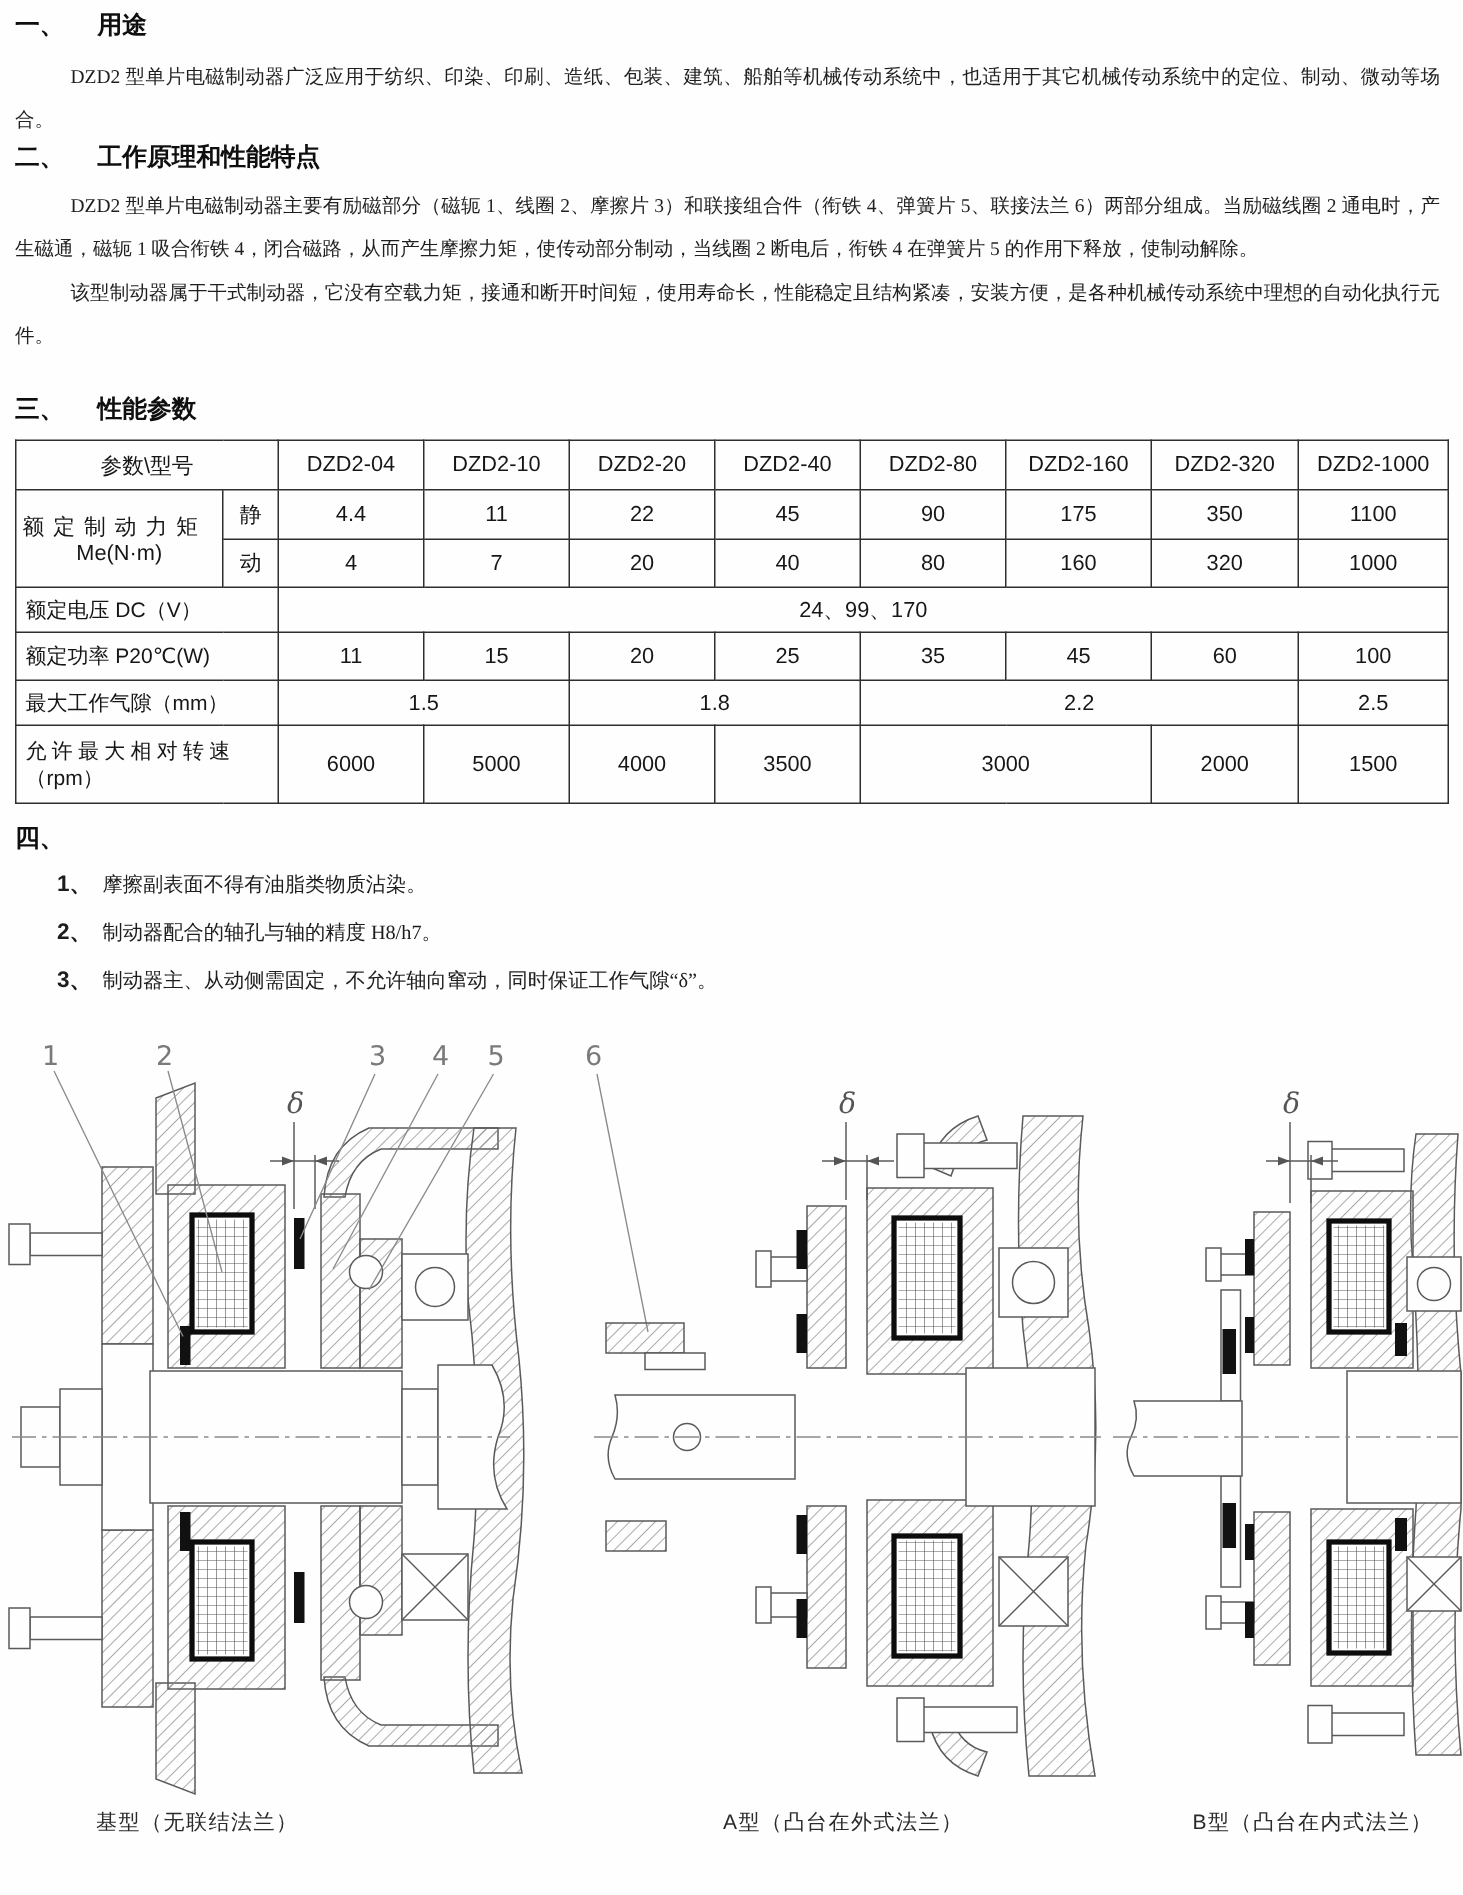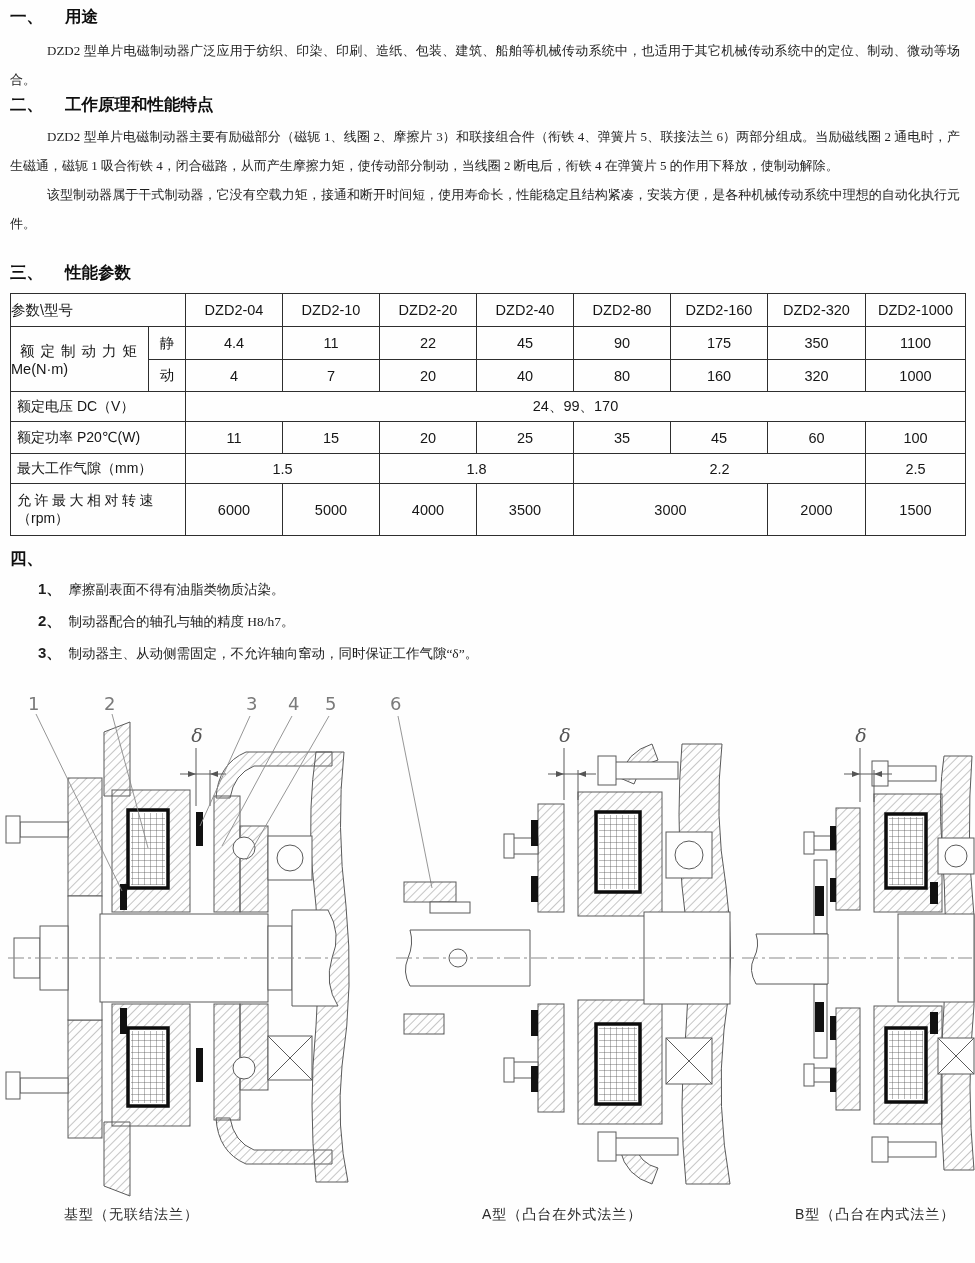--- a/index.html
+++ b/index.html
@@ -10,23 +10,23 @@
   .sec .n{display:inline-block;width:55px;}
   .para{position:absolute;left:10px;width:950px;font-size:13px;line-height:29px;
         text-align:justify;color:#1f1f1f;}
   .para p{margin:0;text-indent:37px;}
   
   .tblwrap{position:absolute;left:10px;top:293px;width:955px;}
   table{border-collapse:collapse;table-layout:fixed;width:955px;
         font-family:"Liberation Sans","DejaVu Sans",sans-serif;font-size:14.5px;color:#161616;}
   td{border:1.6px solid #2e2e2e;text-align:center;padding:0;overflow:hidden;}
   td.lb{text-align:left;padding-left:6px;font-size:14px;}
-  .sp6{letter-spacing:6px;text-align:center;padding-left:4px;}
+  .sp6{letter-spacing:6px;text-align:left;padding-left:4px;}
   .sp3{letter-spacing:3.5px;}
-  .ctr{text-align:left;}
+  .ctr{text-align:center;}
   
   .note{position:absolute;left:38px;font-size:13.5px;width:900px;}
   .note .nn{font-weight:bold;font-size:15px;font-family:"Liberation Sans",sans-serif;
             display:inline-block;width:27px;}
   
   .cap{position:absolute;font-size:14px;color:#2a2a2a;letter-spacing:1px;
        font-family:Liberation Sans, sans-serif;}
   
   .ln{stroke:#5a5a5a;stroke-width:1;fill:none;}
   .wh{fill:#fefefe;stroke:#5a5a5a;stroke-width:1;}

